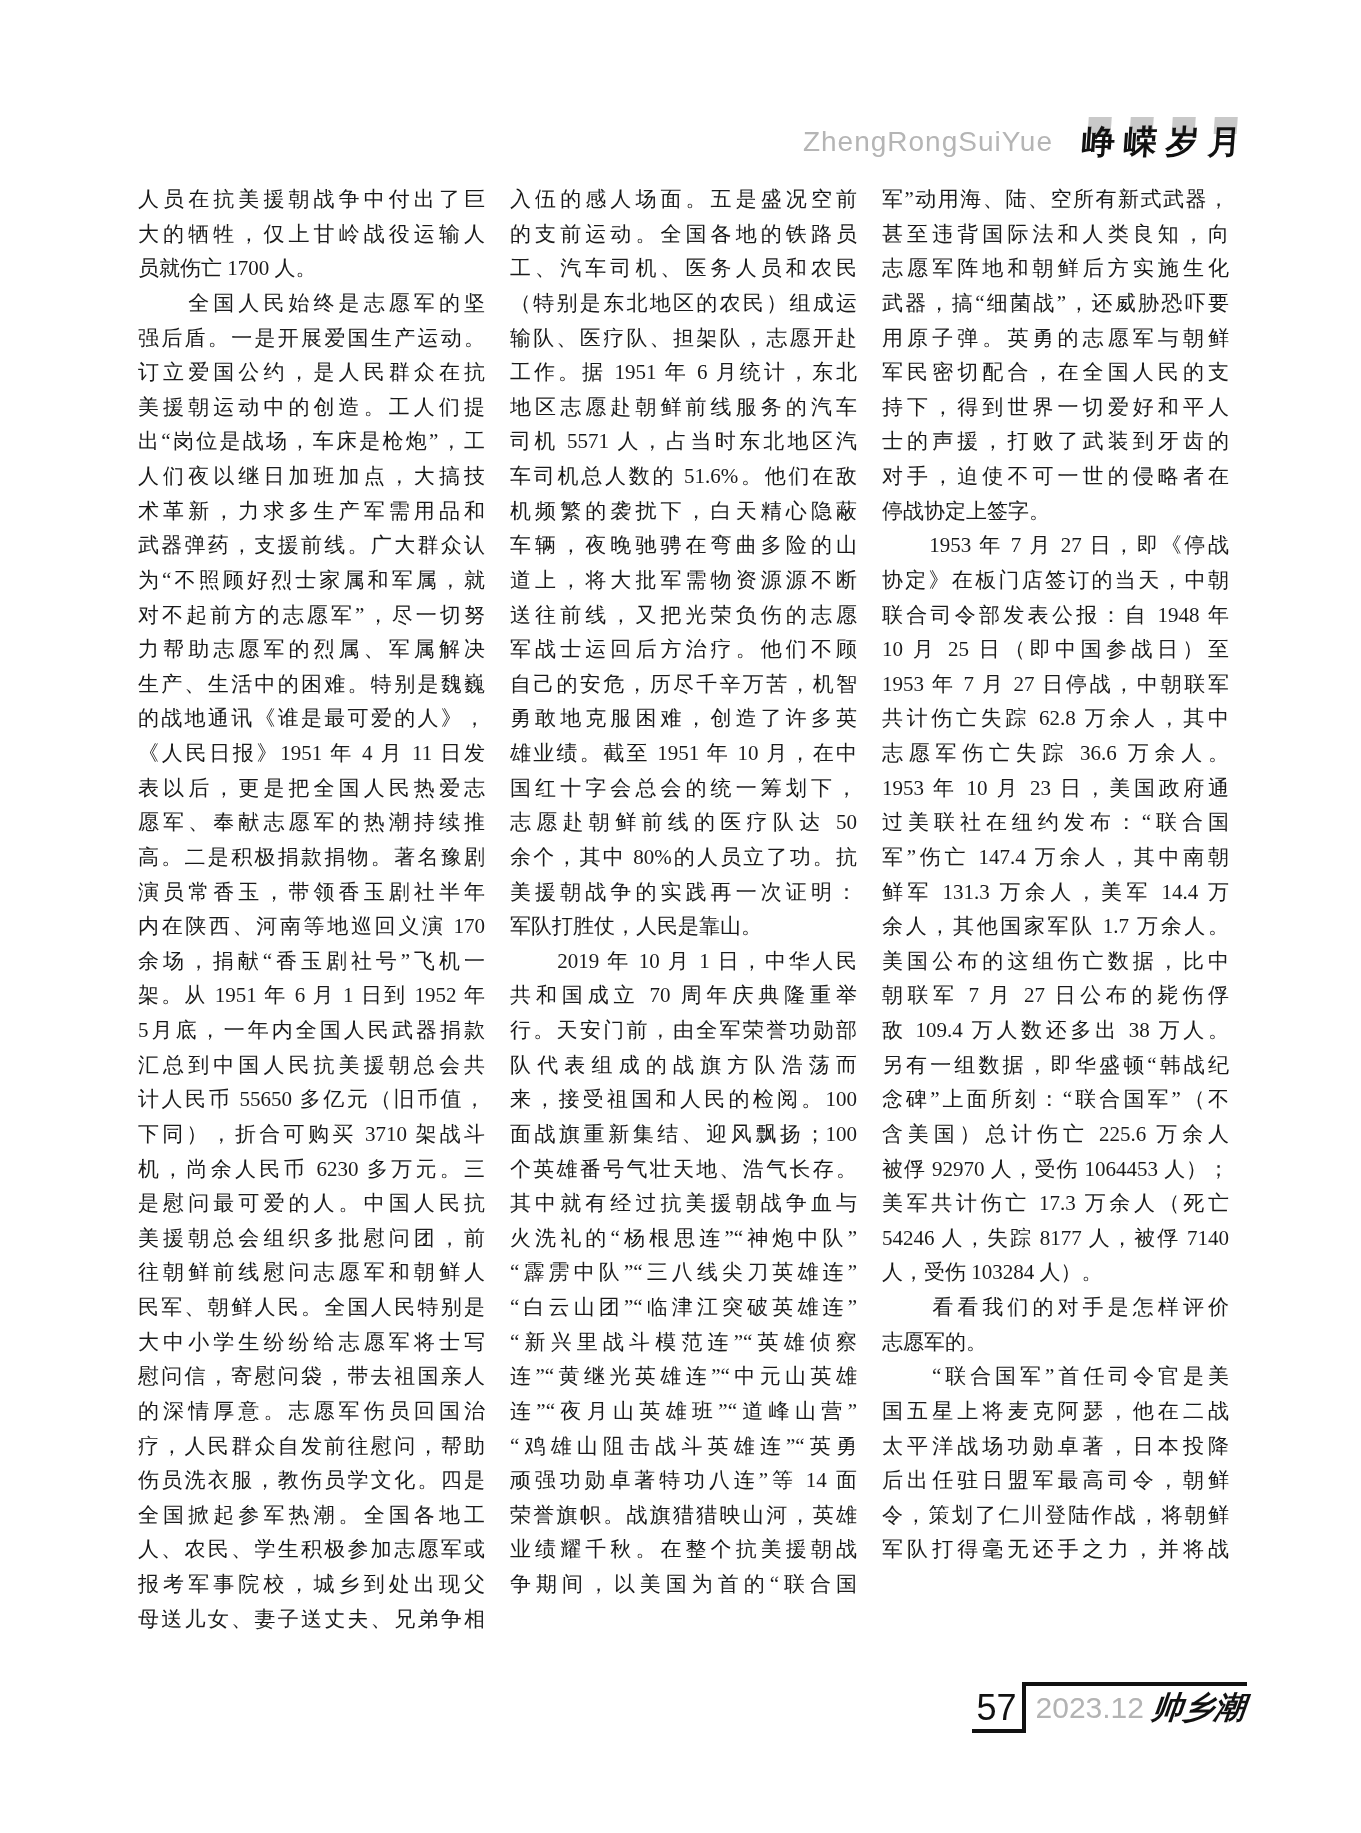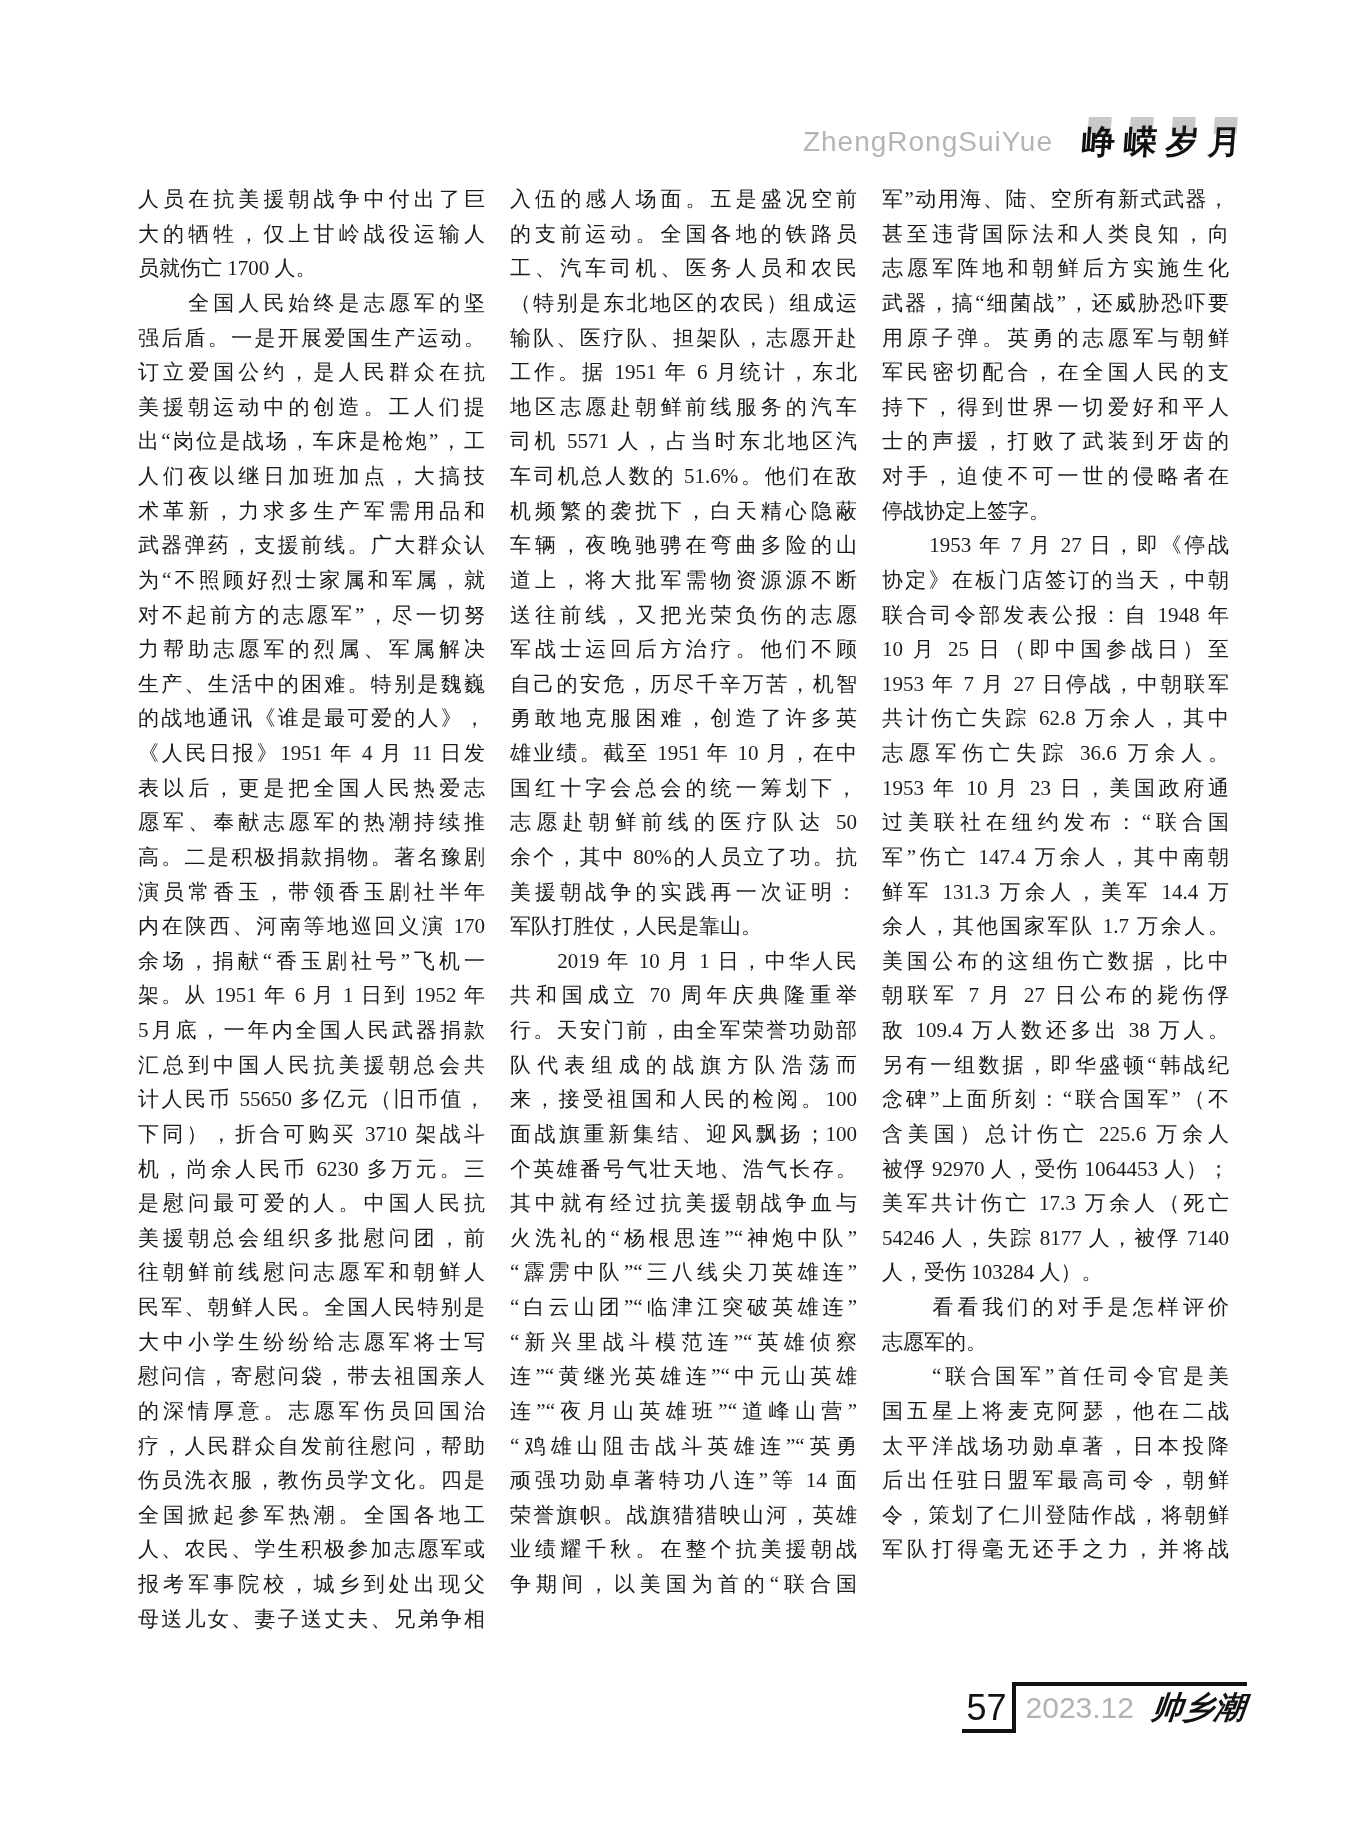--- a/index.html
+++ b/index.html
@@ -94,21 +94,21 @@
     font-size:36px;
     line-height:1;
     color:#111;
     border-bottom:4px solid #111;
     padding:2px 5px 3px 5px;
     align-self:flex-end;
   }
   .issue-box{
     display:flex;
     align-items:center;
-    gap:18px;
+    gap:8px;
     border-left:4px solid #111;
     border-top:4px solid #111;
     padding:6px 2px 10px 10px;
   }
   .issue{
     font-family:"Liberation Sans","DejaVu Sans",sans-serif;
     font-size:30px;
     line-height:1;
     color:#b3b3b3;
   }

